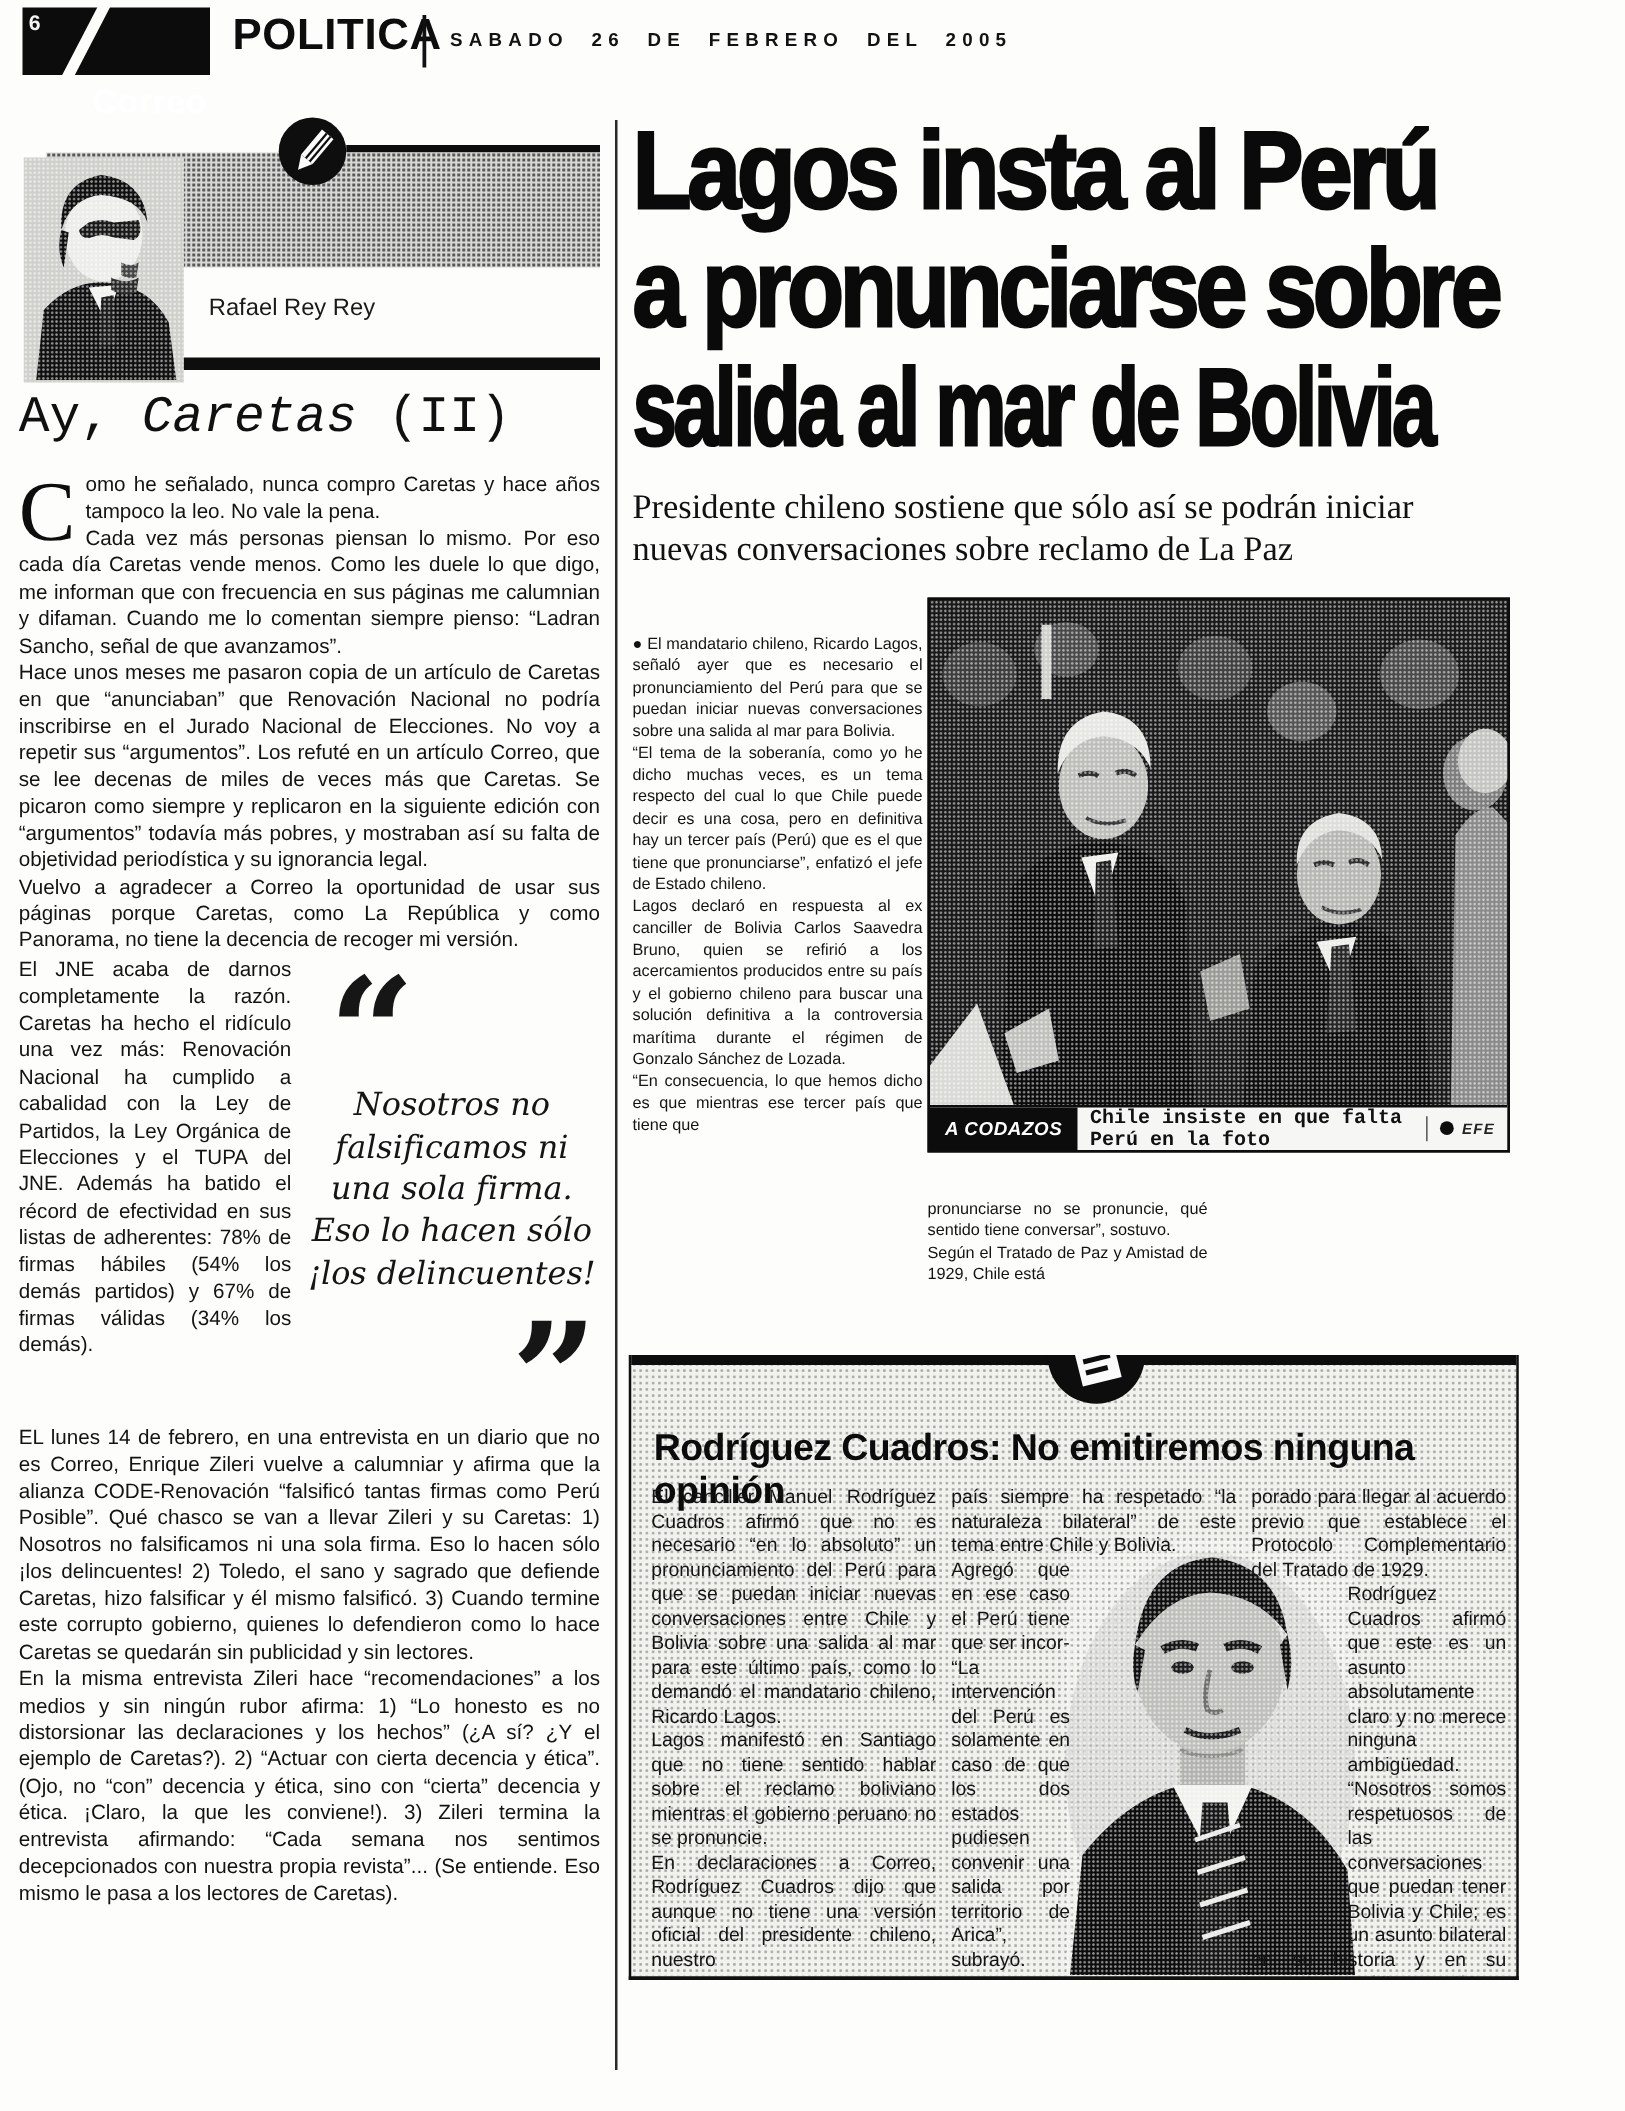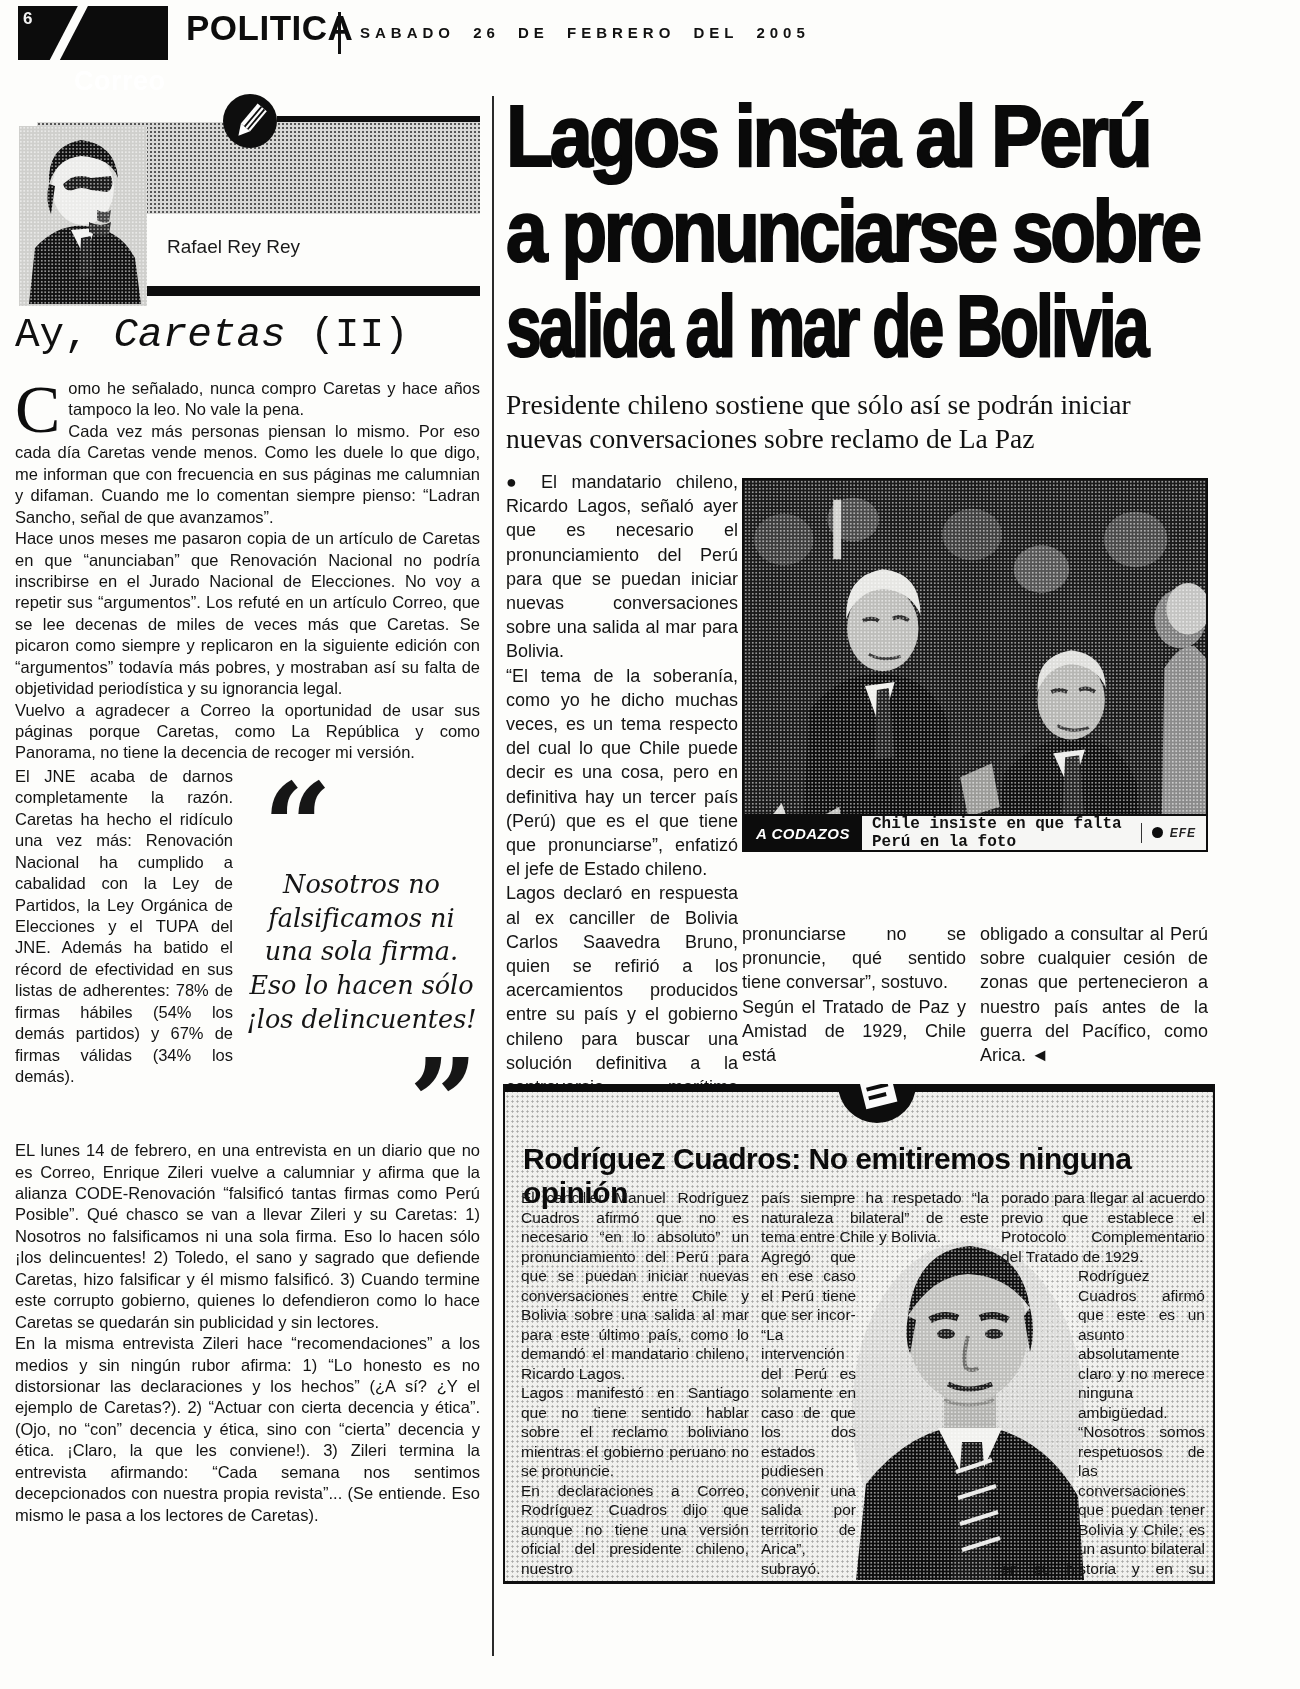--- a/index.html
+++ b/index.html
@@ -58,27 +58,27 @@
   
   .headline { position:absolute; left:506px; top:88px; width:705px; color:#0a0a0a; }
   .headline .hl { font-weight:bold; font-size:88px; line-height:95px; letter-spacing:-4px;
     white-space:nowrap; transform-origin:left top; -webkit-text-stroke:2.2px #0a0a0a; }
   .hl1 { transform:scaleX(.88); }
   .hl2 { transform:scaleX(.85); }
   .hl3 { transform:scaleX(.73); }
   .subhead { position:absolute; left:506px; top:388px; width:695px;
     font-family:"Liberation Serif", serif; font-size:27.5px; line-height:1.23; color:#111; }
 
-  .newscol { position:absolute; font-size:18px; line-height:1.345; text-align:justify; color:#131313; }
+  .newscol { position:absolute; font-size:13px; line-height:1.345; text-align:justify; color:#131313;margin-top:36px; }
   .newscol p { margin:0; }
   .m-col1 { left:506px; top:470px; width:232px; }
   .m-col2 { left:742px; top:922px; width:224px; }
   .m-col3 { left:980px; top:922px; width:228px; }
 
-  .news-photo { position:absolute; left:742px; top:478px; width:466px; height:374px;
+  .news-photo { position:absolute; left:742px; top:478px; width:466px; height:444px;
     border:2px solid #0d0d0d; box-sizing:border-box; background:#181818; overflow:hidden; }
   .caption-bar { position:absolute; left:0; right:0; bottom:0; height:34px; background:#f6f6f4;
     display:flex; align-items:center; border-top:2px solid #0d0d0d; }
   .caption-label { background:#0c0c0c; color:#fff; font-weight:bold; font-style:italic;
     font-size:15px; padding:0 12px; height:100%; display:flex; align-items:center; letter-spacing:.5px; }
   .caption-text { font-weight:bold; font-size:16px; padding-left:10px; color:#111; flex:1;font-family:Liberation Mono, monospace; }
   .caption-credit { display:flex; align-items:center; gap:7px; padding:0 10px; border-left:1px solid #333; height:60%; }
   .credit-dot { width:11px; height:11px; border-radius:50%; background:#0d0d0d; }
   .credit-name { font-size:12px; font-weight:bold; letter-spacing:1px; color:#222; font-style:italic; }
 
@@ -224,23 +224,20 @@
         <span class="credit-dot"></span>
         <span class="credit-name">EFE</span>
       </div>
     </div>
   </div>
 
   <div class="newscol m-col2">
     <p>pronunciarse no se pronuncie, qué sentido tiene conversar”, sostuvo.</p>
     <p>Según el Tratado de Paz y Amistad de 1929, Chile está</p>
   </div>
-  <div class="newscol m-col3">
-    <p>obligado a consultar al Perú sobre cualquier cesión de zonas que pertenecieron a nuestro país antes de la guerra del Pacífico, como Arica.  ◄</p>
-  </div>
 
   <div class="bottom-box">
     <div class="bottom-topbar"></div>
     <div class="doc-badge">
       <svg viewBox="0 0 84 84" width="84" height="84">
         <circle cx="42" cy="42" r="39" fill="#0d0d0d"></circle>
         <g transform="translate(42,44) rotate(-14)">
           <rect x="-16" y="-22" width="32" height="42" fill="#fbfbfb"></rect>
           <path d="M16,-22 L16,-8 L4,-22 Z" fill="#0d0d0d"></path>
           <rect x="-11" y="-10" width="20" height="4" fill="#0d0d0d"></rect>

